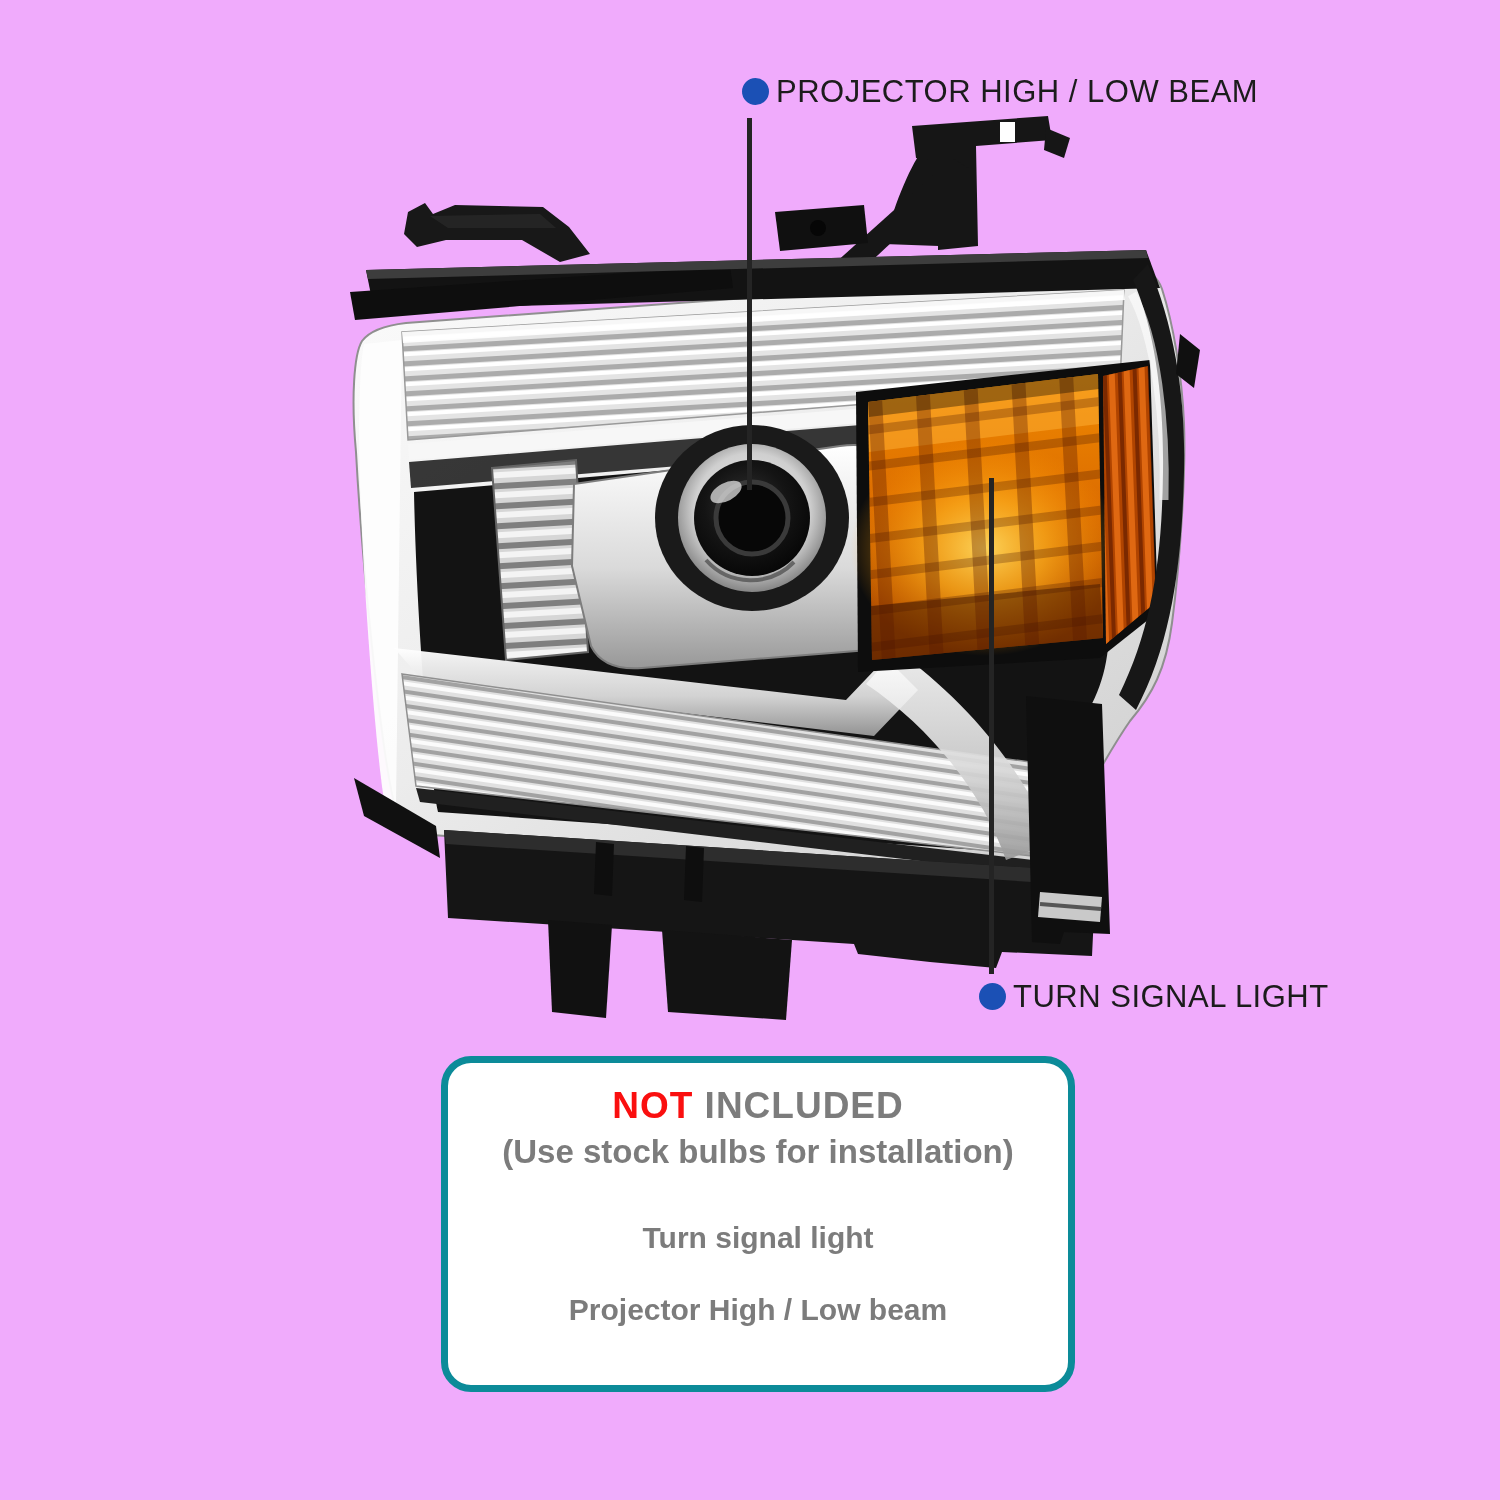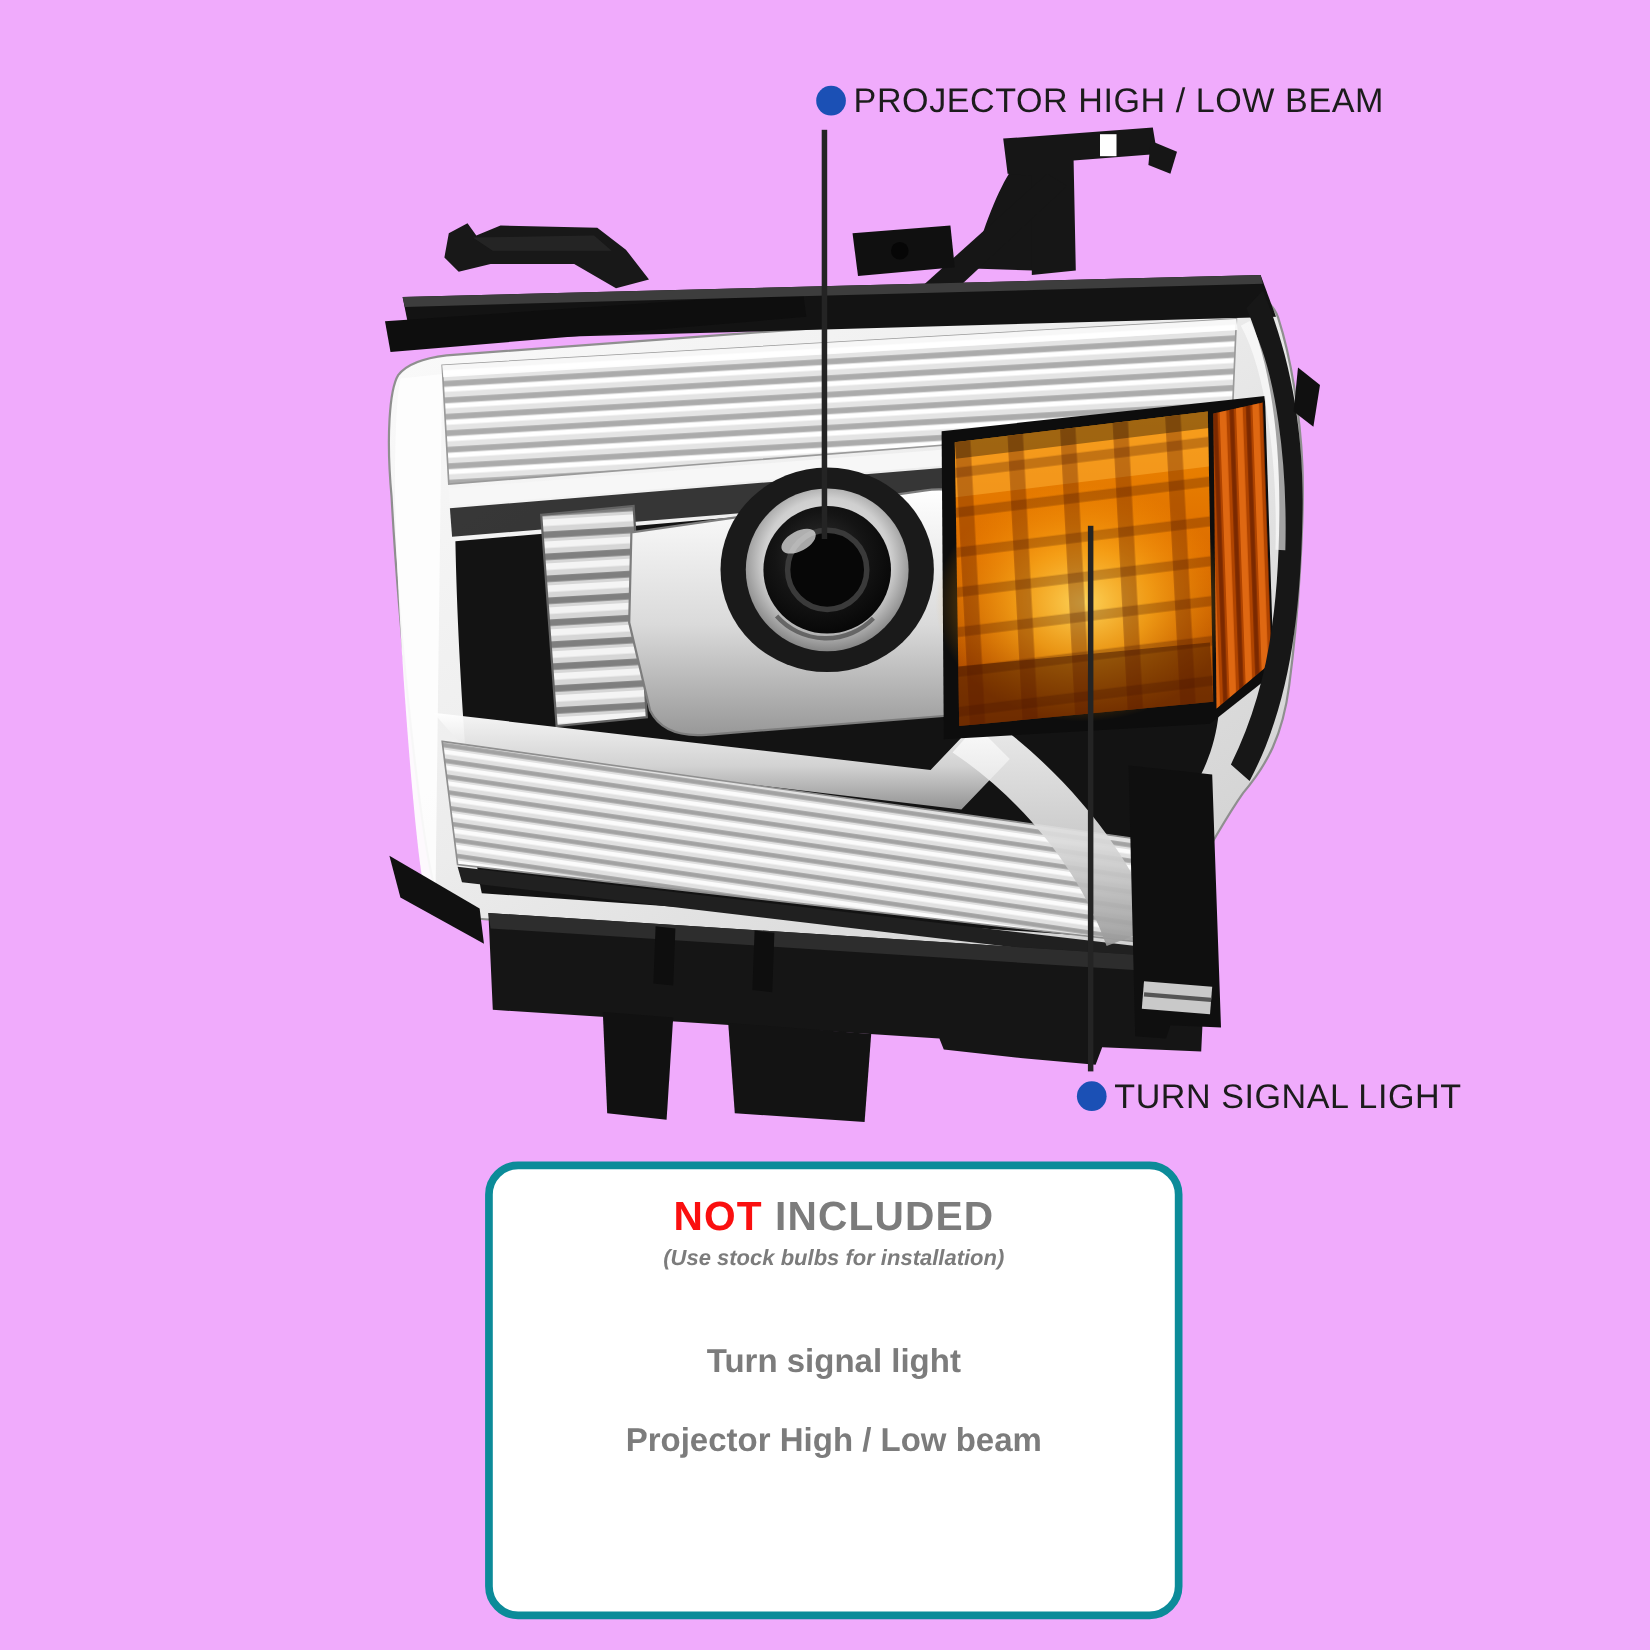--- a/index.html
+++ b/index.html
@@ -3,25 +3,25 @@
 <meta charset="utf-8">
 <style>
   html,body{margin:0;padding:0;background:#ffffff;}
   .canvas{position:relative;width:1500px;height:1500px;background:#f0abfc;overflow:hidden;
           font-family:"Liberation Sans","DejaVu Sans",sans-serif;}
   .art{position:absolute;left:0;top:0;z-index:1;}
   .vline{position:absolute;width:5px;background:#242424;z-index:5;}
   .callout{position:absolute;display:flex;align-items:center;gap:7px;z-index:6;}
   .dot{width:27px;height:27px;border-radius:50%;background:#1b50b5;flex:0 0 auto;}
   .callout-label{font-size:31px;color:#1c1c1c;letter-spacing:.5px;white-space:nowrap;line-height:1;}
-  .info-box{position:absolute;left:441px;top:1056px;width:634px;height:416px;background:#ffffff;
+  .info-box{position:absolute;left:441px;top:1056px;width:634px;height:336px;background:#ffffff;
             border:7px solid #0c8b99;border-radius:30px;box-sizing:border-box;z-index:6;}
   .bx{position:absolute;left:0;width:100%;text-align:center;font-weight:bold;color:#7c7c7c;line-height:1.15;}
   .bx-title{top:22px;font-size:37px;letter-spacing:1px;}
-  .bx-sub{top:70px;font-size:20px;font-style:italic;}
+  .bx-sub{top:70px;font-size:33px;}
   .bx-item1{top:158px;font-size:30px;}
   .bx-item2{top:230px;font-size:30px;}
   .red{color:#fa0f0f;}
 </style>
 </head>
 <body>
 
 <div class="canvas">
 
   <svg class="art" viewBox="0 0 1500 1500" width="1500" height="1500" aria-hidden="true">

